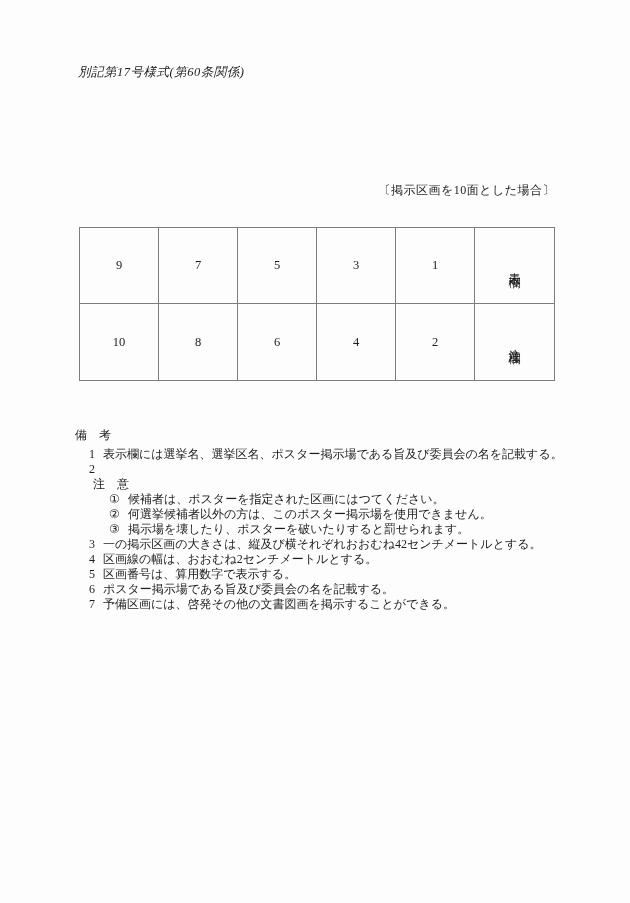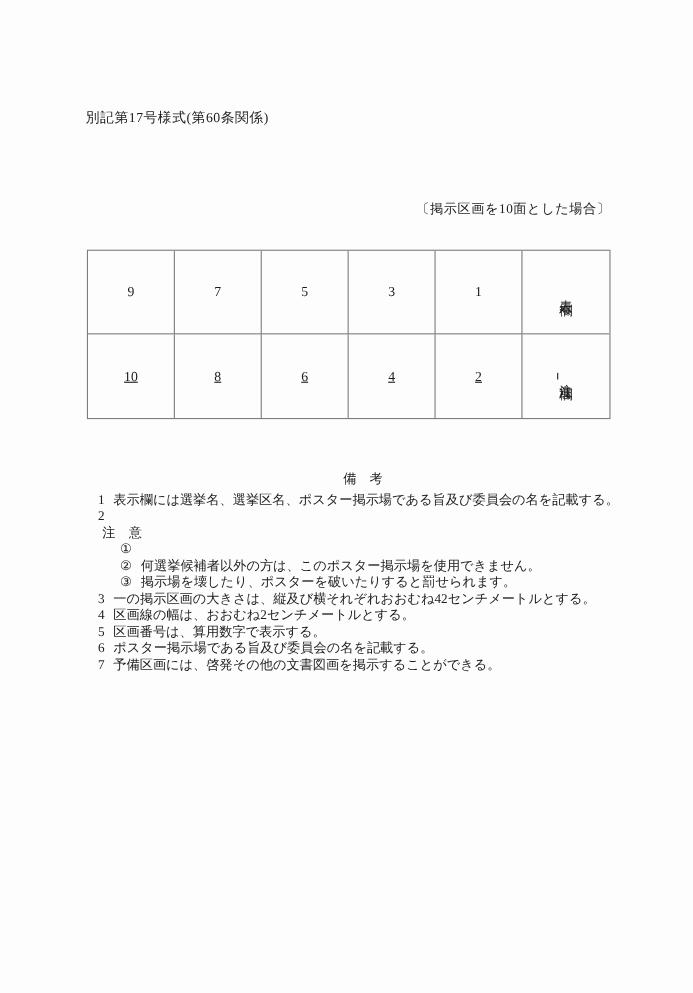--- a/index.html
+++ b/index.html
@@ -12,24 +12,25 @@
     width: 630px;
     height: 903px;
     margin: 0 auto;
     background: #fdfdfd;
     color: #1c1c1c;
     overflow: hidden;
   }
   .form-title {
     position: absolute;
     left: 78px;
-    top: 99px;
+    top: 64px;
     font-size: 12.5px;
     letter-spacing: 0.5px;
     white-space: nowrap;
+    font-style: italic;
   }
   .case-label {
     position: absolute;
     top: 182px;
     right: 75px;
     font-size: 12px;
     letter-spacing: 0.5px;
     white-space: nowrap;
   }
   .board {
@@ -44,40 +45,39 @@
   }
   .board .cell {
     border-right: 1px solid #7d7d7d;
     border-bottom: 1px solid #7d7d7d;
     display: flex;
     align-items: center;
     justify-content: center;
     font-size: 12.5px;
   }
   .board .cell:nth-child(6n) { border-right: none; }
-  .board .cell:nth-child(n+7) { border-bottom: none; text-decoration: underline; }
+  .board .cell:nth-child(n+7) { border-bottom: none; }
   .board .cell.vlabel span {
     writing-mode: vertical-rl;
     text-orientation: upright;
     font-size: 12px;
     letter-spacing: 2px;
     line-height: 1;
   }
   .notes {
     position: absolute;
     left: 75px;
     top: 428px;
     width: 510px;
     font-size: 12px;
     line-height: 15px;
   }
   .notes-heading {
     margin-bottom: 4px;
     white-space: nowrap;
-    text-align: center;
   }
   .note-line {
     display: flex;
     white-space: nowrap;
   }
   .note-line .num  { flex: 0 0 14px; }
   .note-line.lvl1  { padding-left: 14px; }
   .note-line.sub   { padding-left: 18px; }
   .note-line.lvl2  { padding-left: 34px; }
   .note-line.lvl2 .num { flex: 0 0 19px; }
@@ -120,20 +120,21 @@
     <div class="note-line lvl1">
       <span class="num">2</span>
     </div>
 
     <div class="note-line sub">
       <span class="txt">注　意</span>
     </div>
 
     <div class="note-line lvl2">
       <span class="num">①</span>
+      <span class="txt">候補者は、ポスターを指定された区画にはつてください。</span>
     </div>
     <div class="note-line lvl2">
       <span class="num">②</span>
       <span class="txt">何選挙候補者以外の方は、このポスター掲示場を使用できません。</span>
     </div>
     <div class="note-line lvl2">
       <span class="num">③</span>
       <span class="txt">掲示場を壊したり、ポスターを破いたりすると罰せられます。</span>
     </div>
 

